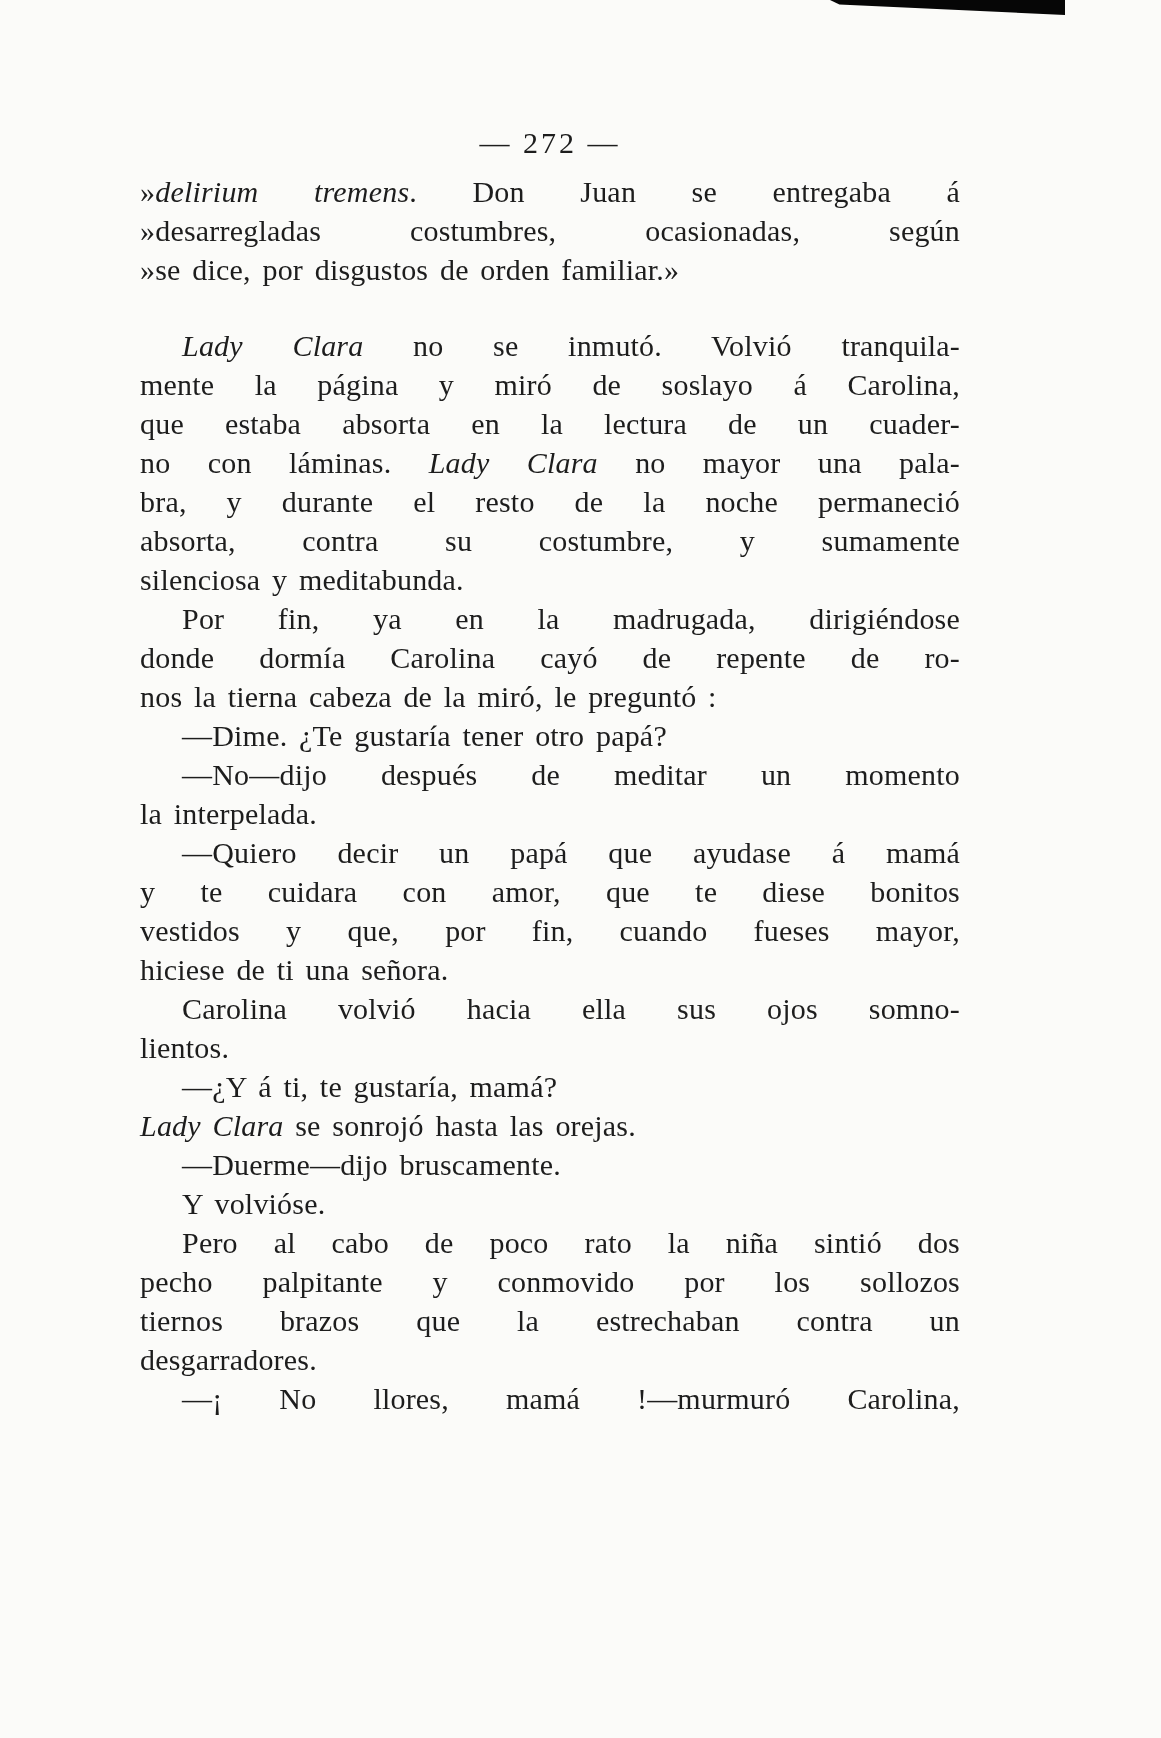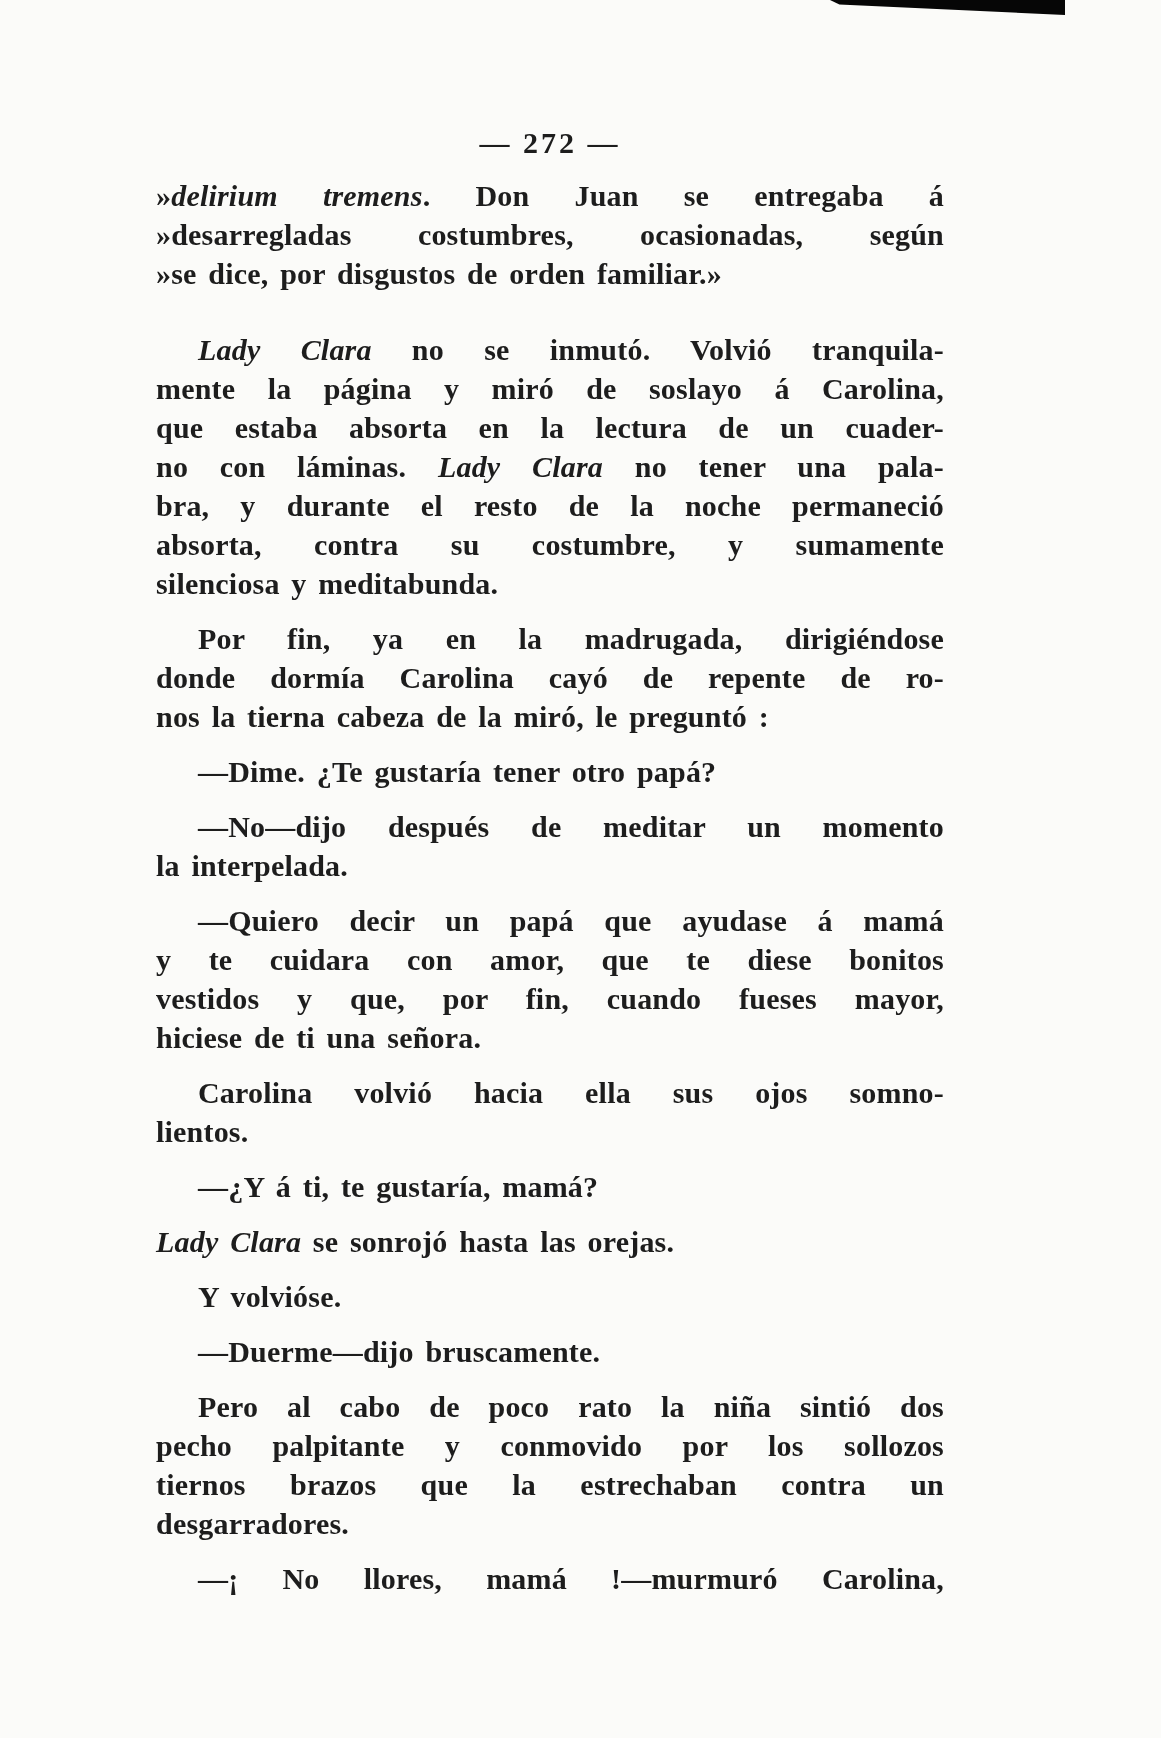--- a/index.html
+++ b/index.html
@@ -7,36 +7,36 @@
     --ink:#1d1d1d;
   }
   html,body{margin:0;padding:0;}
   body{
     width:1161px;height:1738px;
     background:var(--paper);
     color:var(--ink);
     font-family:"Liberation Serif","DejaVu Serif",serif;
     -webkit-font-smoothing:antialiased;
   }
-  .page{position:relative;width:1065px;height:1738px;overflow:hidden;font-weight:bold;}
+  .page{position:relative;width:1065px;height:1738px;overflow:hidden;}
   .scan-mark{
     position:absolute;top:0;right:0;width:235px;height:15px;
     background:#060606;
     clip-path:polygon(0 0,100% 0,100% 100%,4% 30%);
   }
   .page-number{
     margin:126px 0 0 140px;width:820px;
     text-align:center;font-size:30px;letter-spacing:3px;
   }
   .text-block{
     margin:12px 0 0 140px;width:820px;
     font-size:30px;line-height:39px;
     word-spacing:4px;letter-spacing:0.2px;
   }
-  .paragraph{margin:16px;}
+  .paragraph{margin:0;}
   .paragraph.space-before{margin-top:37px;}
   .line{min-height:39px;}
   .line.j{text-align:justify;text-align-last:justify;text-justify:inter-word;}
   .line.indent{text-indent:42px;}
   .it{font-style:italic;}
 </style>
 </head>
 <body>
 
 <div class="page">
@@ -45,21 +45,21 @@
   <div class="text-block">
       <div class="paragraph">
         <div class="line j"><span>»</span><span class="it">delirium tremens</span><span>. Don Juan se entregaba á</span></div>
         <div class="line j"><span>»desarregladas costumbres, ocasionadas, según</span></div>
         <div class="line"><span>»se dice, por disgustos de orden familiar.»</span></div>
       </div>
       <div class="paragraph space-before">
         <div class="line j indent"><span class="it">Lady Clara</span><span> no se inmutó. Volvió tranquila-</span></div>
         <div class="line j"><span>mente la página y miró de soslayo á Carolina,</span></div>
         <div class="line j"><span>que estaba absorta en la lectura de un cuader-</span></div>
-        <div class="line j"><span>no con láminas. </span><span class="it">Lady Clara</span><span> no tener una pala-</span></div>
+        <div class="line j"><span>no con láminas. </span><span class="it">Lady Clara</span><span> no mayor una pala-</span></div>
         <div class="line j"><span>bra, y durante el resto de la noche permaneció</span></div>
         <div class="line j"><span>absorta, contra su costumbre, y sumamente</span></div>
         <div class="line"><span>silenciosa y meditabunda.</span></div>
       </div>
       <div class="paragraph">
         <div class="line j indent"><span>Por fin, ya en la madrugada, dirigiéndose</span></div>
         <div class="line j"><span>donde dormía Carolina cayó de repente de ro-</span></div>
         <div class="line"><span>nos la tierna cabeza de la miró, le preguntó :</span></div>
       </div>
       <div class="paragraph">
@@ -79,24 +79,24 @@
         <div class="line j indent"><span>Carolina volvió hacia ella sus ojos somno-</span></div>
         <div class="line"><span>lientos.</span></div>
       </div>
       <div class="paragraph">
         <div class="line indent"><span>—¿Y á ti, te gustaría, mamá?</span></div>
       </div>
       <div class="paragraph">
         <div class="line"><span class="it">Lady Clara</span><span> se sonrojó hasta las orejas.</span></div>
       </div>
       <div class="paragraph">
-        <div class="line indent"><span>Y volvióse.</span></div>
+        <div class="line indent"><span>—Duerme—dijo bruscamente.</span></div>
       </div>
       <div class="paragraph">
-        <div class="line indent"><span>—Duerme—dijo bruscamente.</span></div>
+        <div class="line indent"><span>Y volvióse.</span></div>
       </div>
       <div class="paragraph">
         <div class="line j indent"><span>Pero al cabo de poco rato la niña sintió dos</span></div>
         <div class="line j"><span>pecho palpitante y conmovido por los sollozos</span></div>
         <div class="line j"><span>tiernos brazos que la estrechaban contra un</span></div>
         <div class="line"><span>desgarradores.</span></div>
       </div>
       <div class="paragraph">
         <div class="line j indent"><span>—¡ No llores, mamá !—murmuró Carolina,</span></div>
       </div>

